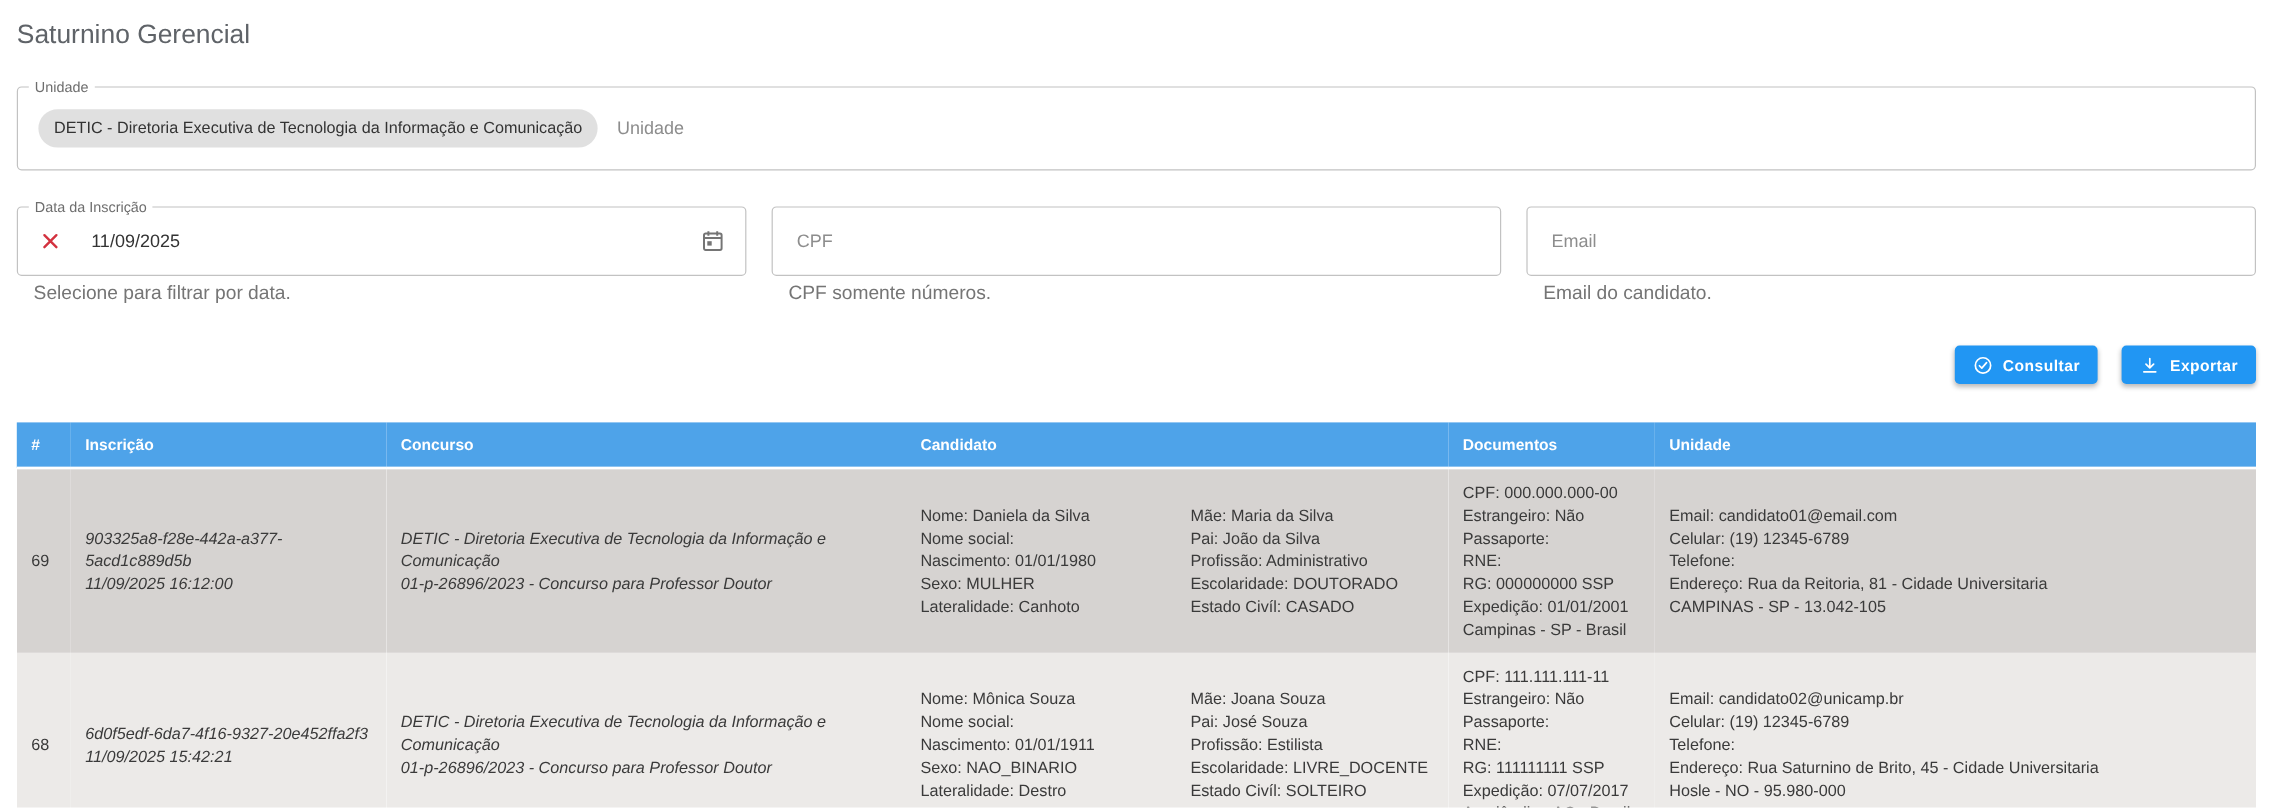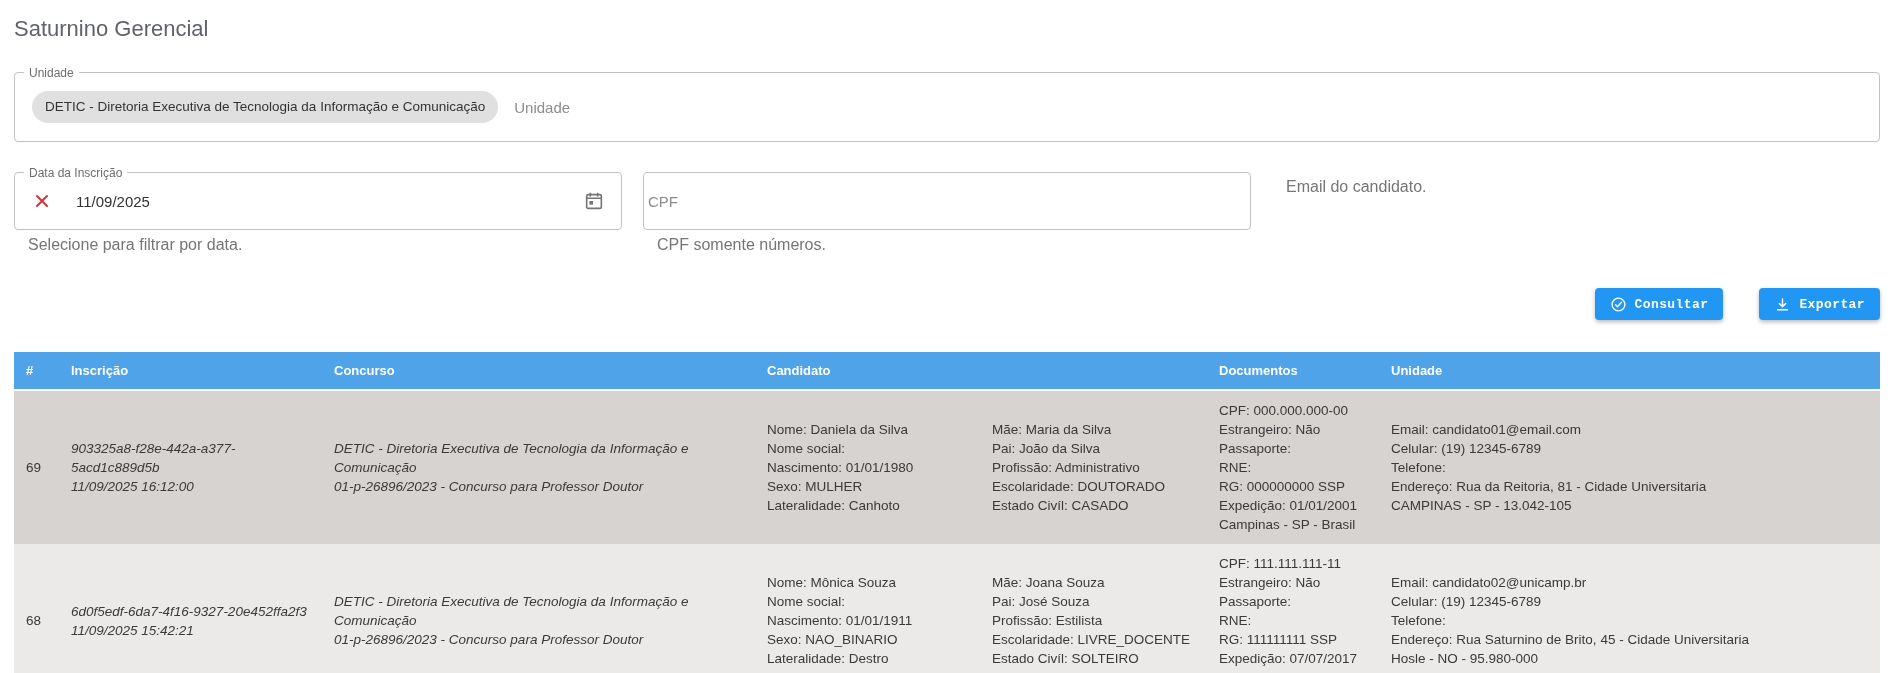--- a/index.html
+++ b/index.html
@@ -27,34 +27,34 @@
     font-size:12px;line-height:16px;color:#6e6e6e;white-space:nowrap;
   }
   .unidade-box{margin-top:30px;height:70px;display:flex;align-items:center;gap:16px;padding:0 17px;}
   .chip{
     background:var(--chip-gray);color:#333;font-size:13.5px;line-height:32px;
     height:32px;padding:0 13px;border-radius:16px;white-space:nowrap;
   }
   .ghost-placeholder{color:#8d8d8d;font-size:15px;}
   .filter-row{margin-top:30px;display:flex;gap:21px;}
   .filter-col{flex:1;min-width:0;}
-  .input-box{height:58px;display:flex;align-items:center;padding:0 2px;}
+  .input-box{height:58px;display:flex;align-items:center;padding:0 18px;}
   .input-box input{
     border:none;outline:none;width:100%;background:transparent;
     font-family:inherit;font-size:15px;color:#333;
   }
   .input-box input::placeholder{color:#8d8d8d;opacity:1;}
   .date-box{padding:0 13px;}
   .icon-btn{
     width:28px;height:28px;display:flex;align-items:center;justify-content:center;
     background:none;border:none;padding:0;cursor:pointer;flex:0 0 auto;
   }
   .date-value{font-size:15px;color:#333;margin-left:20px;flex:1;}
   .helper{margin:6px 0 0 14px;font-size:16px;color:#757575;}
-  .actions{margin-top:34px;display:flex;justify-content:flex-end;gap:36px;font-family:Liberation Mono, monospace;}
+  .actions{margin-top:34px;display:flex;justify-content:flex-end;gap:20px;}
   .btn{
     height:32px;display:inline-flex;align-items:center;gap:8px;padding:0 15px;
     background:var(--button-blue);color:#fff;border:none;border-radius:4px;
     font-family:inherit;font-size:13px;font-weight:bold;letter-spacing:.4px;cursor:pointer;
     box-shadow:0 2px 4px rgba(0,0,0,.28);
   }
   
   table.results{
     margin-top:32px;border-collapse:collapse;table-layout:fixed;width:1866px;
   }
@@ -116,20 +116,23 @@
     </div>
 
     <div class="filter-col">
       <div class="box input-box">
         <input type="text" placeholder="CPF" style="">
       </div>
       <div class="helper">CPF somente números.</div>
     </div>
 
     <div class="filter-col">
+      <div class="box input-box">
+        <input type="text" placeholder="Email" style="">
+      </div>
       <div class="helper">Email do candidato.</div>
     </div>
 
   </div>
 
   <div class="actions">
     <button class="btn">
       <span>
         <svg width="17" height="17" viewBox="0 0 24 24">
           <circle cx="12" cy="12" r="9" fill="none" stroke="#fff" stroke-width="2"></circle>

